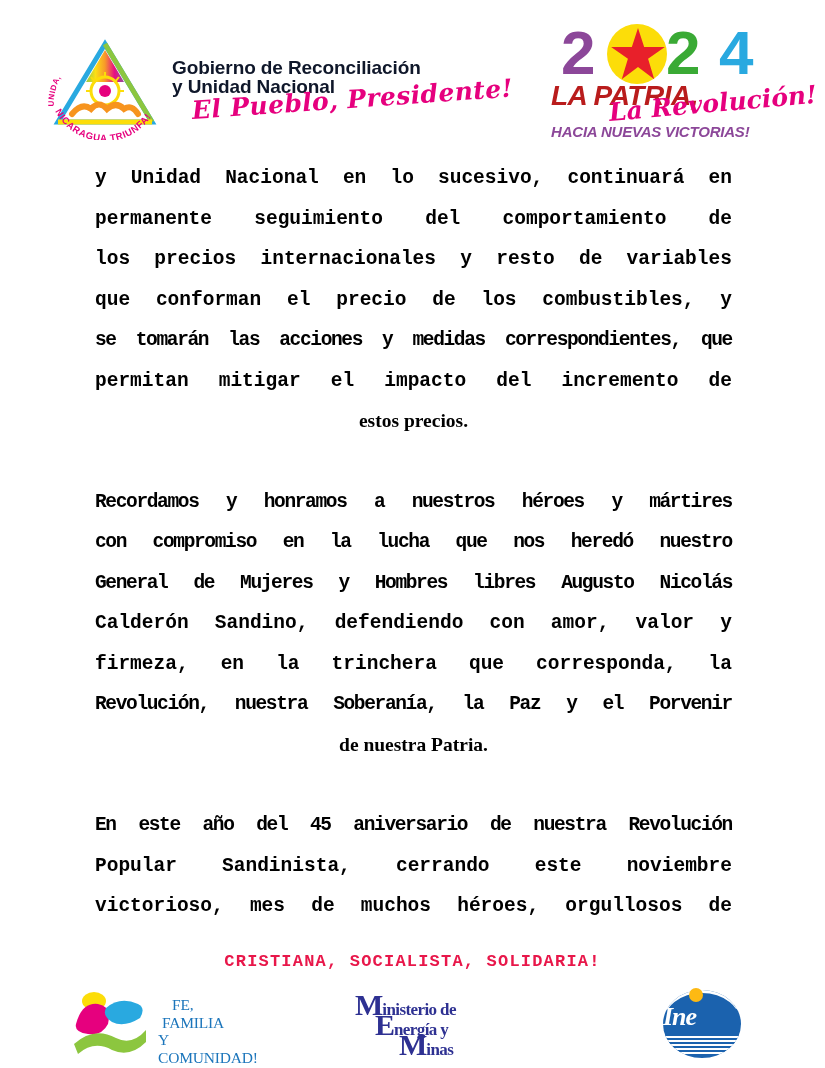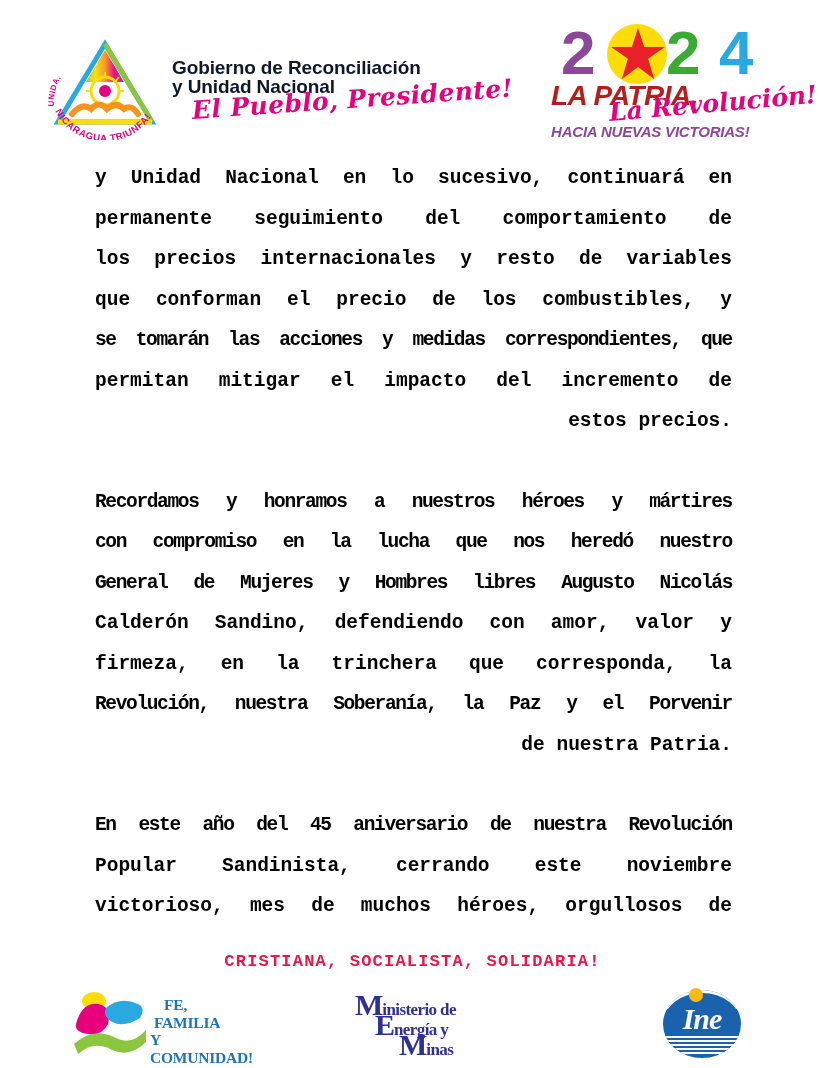--- a/index.html
+++ b/index.html
@@ -157,21 +157,21 @@
     color: #000000;
     margin: 0;
   }
   .para + .para { margin-top: 40px; }
   
   .jline {
     display: flex;
     justify-content: space-between;
     white-space: pre;
   }
-  .jline.last { justify-content: flex-end; }
+  .jline.last { justify-content: center; font-family: Liberation Serif, serif; }
   .jline .w { display: inline-block; }
   .cond { font-stretch: condensed; letter-spacing: -1.35px; }
 
   
   .slogan {
     position: absolute;
     left: 0; top: 952px;
     width: 825px;
     text-align: center;
     font-family: "Liberation Mono", "DejaVu Sans Mono", monospace;
@@ -186,23 +186,23 @@
     left: 0; top: 988px;
     width: 825px;
     height: 80px;
   }
 
   
   .fe-logo { position: absolute; left: 72px; top: 0px; width: 190px; height: 72px; }
   .fe-waves { position: absolute; left: 0; top: 2px; width: 78px; height: 66px; }
   .fe-text {
     position: absolute;
-    left: 78px; top: 8px;
+    left: 86px; top: 8px;
     font-family: "Liberation Serif", serif;
-    font-weight: bold;
+    font-weight: normal;
     font-size: 15.5px;
     line-height: 17.5px;
     color: #1b75bb;
     text-align: right;
     width: 112px;
     letter-spacing: -0.2px;
   }
   .fe-text .l1 { display:block; text-align: left; padding-left: 14px;}
   .fe-text .l2 { display:block; text-align: left; padding-left: 4px;}
   .fe-text .l3 { display:block; text-align: left; padding-left: 0px;}
@@ -234,25 +234,24 @@
     left: 8px; top: 2px;
     width: 78px; height: 68px;
     border-radius: 50%;
     background: #1b62ae;
     overflow: hidden;
   }
   .ine-txt {
     position: absolute;
     left: 0; top: 12px;
     width: 78px;
-    text-align: center;
     font-family: "Liberation Serif", serif;
     font-style: italic;
     font-weight: bold;
-    font-size: 30px;
+    font-size: 26px;
     color: #ffffff;
     letter-spacing: -1px;
   }
   .ine-stripes {
     position: absolute;
     left: 0; bottom: 4px;
     width: 78px; height: 20px;
     background: repeating-linear-gradient(to bottom,
       #1b62ae 0px, #1b62ae 2px, #ffffff 2px, #ffffff 4px);
   }

